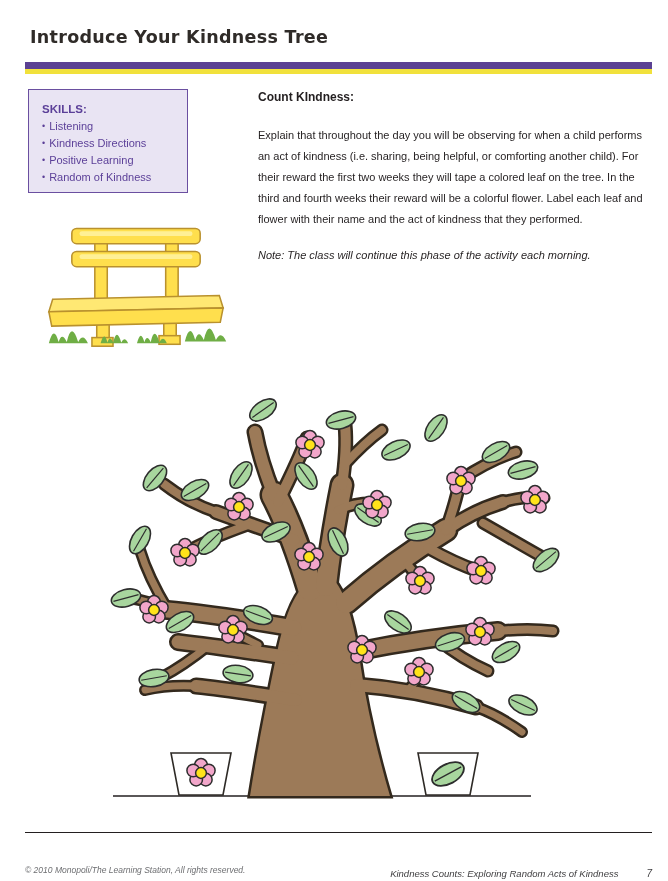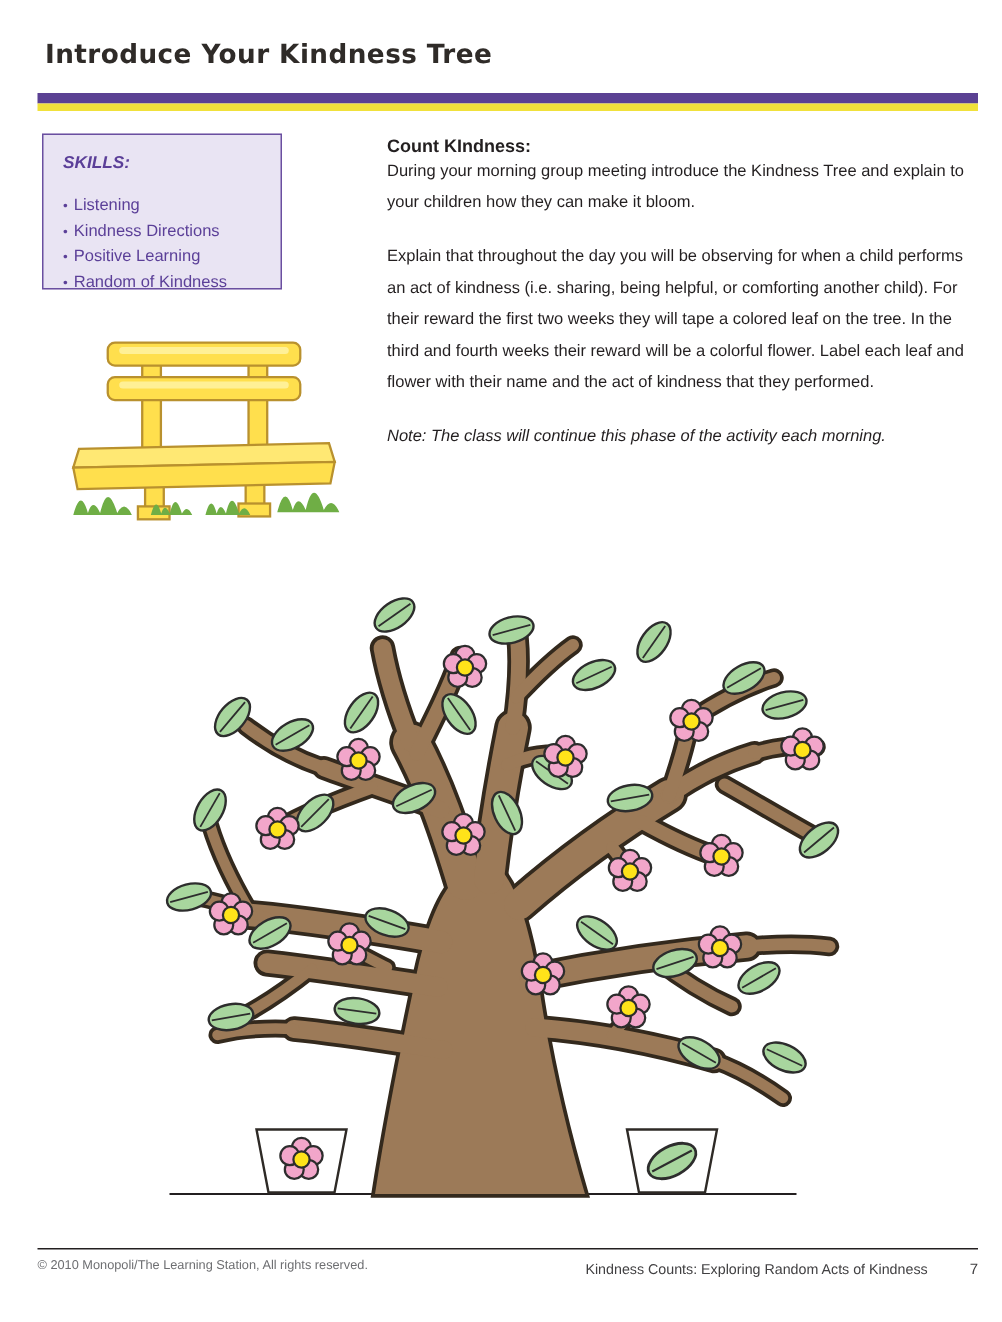--- a/index.html
+++ b/index.html
@@ -16,44 +16,44 @@
   .divider{position:absolute;left:25px;top:62px;width:627px;}
   .divider .bar-purple{height:7px;background:var(--accent-purple,#5b4193);}
   .divider .bar-yellow{height:5px;background:var(--accent-yellow,#f1e13b);}
 
   
   .skills{
     position:absolute;left:28px;top:89px;width:160px;height:104px;box-sizing:border-box;
     background:var(--skills-bg,#e9e4f3);border:1.5px solid var(--skills-border,#6a4fa0);
     padding:13px 6px 0 13px;
   }
-  .skills-heading{font-size:11.5px;font-weight:bold;color:var(--skills-text,#5b3f98);margin-bottom:14px;font-style:italic;}
+  .skills-heading{font-size:11.5px;font-weight:bold;color:var(--skills-text,#5b3f98);margin-bottom:3px;}
   .skills ul{list-style:none;margin:0;padding:0;}
   .skills li{display:flex;gap:4px;font-size:11px;line-height:17px;color:var(--skills-text,#5b3f98);}
   .skills .bullet{font-size:9px;line-height:17px;}
 
   
   .content{position:absolute;left:258px;top:90px;width:396px;}
-  .content h2{margin:0 0 0 0;font-size:12px;font-weight:bold;color:var(--body-text,#231f20);}
+  .content h2{margin:0 0 21px 0;font-size:12px;font-weight:bold;color:var(--body-text,#231f20);}
   .content p{margin:0 0 15px 0;font-size:11px;line-height:21px;color:var(--body-text,#231f20);}
   .content p.note{font-style:italic;margin-top:3px;}
 
   
   .bench{position:absolute;left:45px;top:215px;}
   .tree{position:absolute;left:98px;top:390px;}
   .pot{fill:#ffffff;stroke:#2e2a26;stroke-width:1.6px;}
   .ground{stroke:#231f20;stroke-width:1.4px;}
   .slat{fill:var(--bench-yellow,#ffdf4d);stroke:var(--bench-line,#b9912e);stroke-width:1.6px;}
   .slat-hi{fill:#fff3a3;opacity:.85;}
   .seat-top{fill:#ffe873;stroke:var(--bench-line,#b9912e);stroke-width:1.6px;}
   .grass{fill:var(--grass-green,#6fae45);}
 
   
   .footer-line{position:absolute;left:25px;top:832px;width:627px;height:1px;background:#231f20;}
-  .footer{position:absolute;left:25px;top:837px;width:627px;display:flex;justify-content:space-between;align-items:flex-start;}
+  .footer{position:absolute;left:25px;top:864px;width:627px;display:flex;justify-content:space-between;align-items:flex-start;font-style:italic;}
   .f-left{font-size:8.5px;line-height:12px;color:var(--footer-gray,#6d6e71);}
   .f-right{display:flex;gap:28px;align-items:baseline;padding-top:4px;}
   .f-book{font-size:9.5px;color:#414042;}
   .f-page{font-size:10px;color:#414042;}
 </style>
 </head>
 <body>
 
 <div class="page">
 
@@ -104,21 +104,20 @@
     <g>
       <path class="grass" transform="translate(4,120) scale(1.7,1.4)" d="M0,10 Q3,-4 6,9 Q8,1 11,9 Q14,-7 18,9 Q21,2 24,10 Z"></path>
       <path class="grass" transform="translate(58,124) scale(1.2,1.0)" d="M0,10 Q3,-4 6,9 Q8,1 11,9 Q14,-7 18,9 Q21,2 24,10 Z"></path>
       <path class="grass" transform="translate(96,123) scale(1.3,1.1)" d="M0,10 Q3,-4 6,9 Q8,1 11,9 Q14,-7 18,9 Q21,2 24,10 Z"></path>
       <path class="grass" transform="translate(146,117) scale(1.8,1.5)" d="M0,10 Q3,-4 6,9 Q8,1 11,9 Q14,-7 18,9 Q21,2 24,10 Z"></path>
     </g>
   </svg>
 
   <section class="content">
     <h2>Count KIndness:</h2>
-    <p>During your morning group meeting introduce the Kindness Tree and explain to your children how they can make it bloom.</p>
     <p>Explain that throughout the day you will be observing for when a child performs an act of kindness (i.e. sharing, being helpful, or comforting another child).  For their reward the first two weeks they will tape a colored leaf on the tree.  In the third and fourth weeks their reward will be a colorful flower.  Label each leaf and flower with their name and the act of kindness that they performed.</p>
     <p class="note">Note:  The class will continue this phase of the activity each morning.</p>
   </section>
 
   <svg class="tree" width="470" height="412" viewBox="0 0 470 412" aria-hidden="true">
     <line class="ground" x1="15" y1="406" x2="433" y2="406"></line>
     <polygon class="pot" points="73,363 133,363 125,405 81,405"></polygon>
     <polygon class="pot" points="320,363 380,363 372,405 328,405"></polygon>
     <g id="pot-contents">
         <g transform="translate(103,383) scale(1)">

